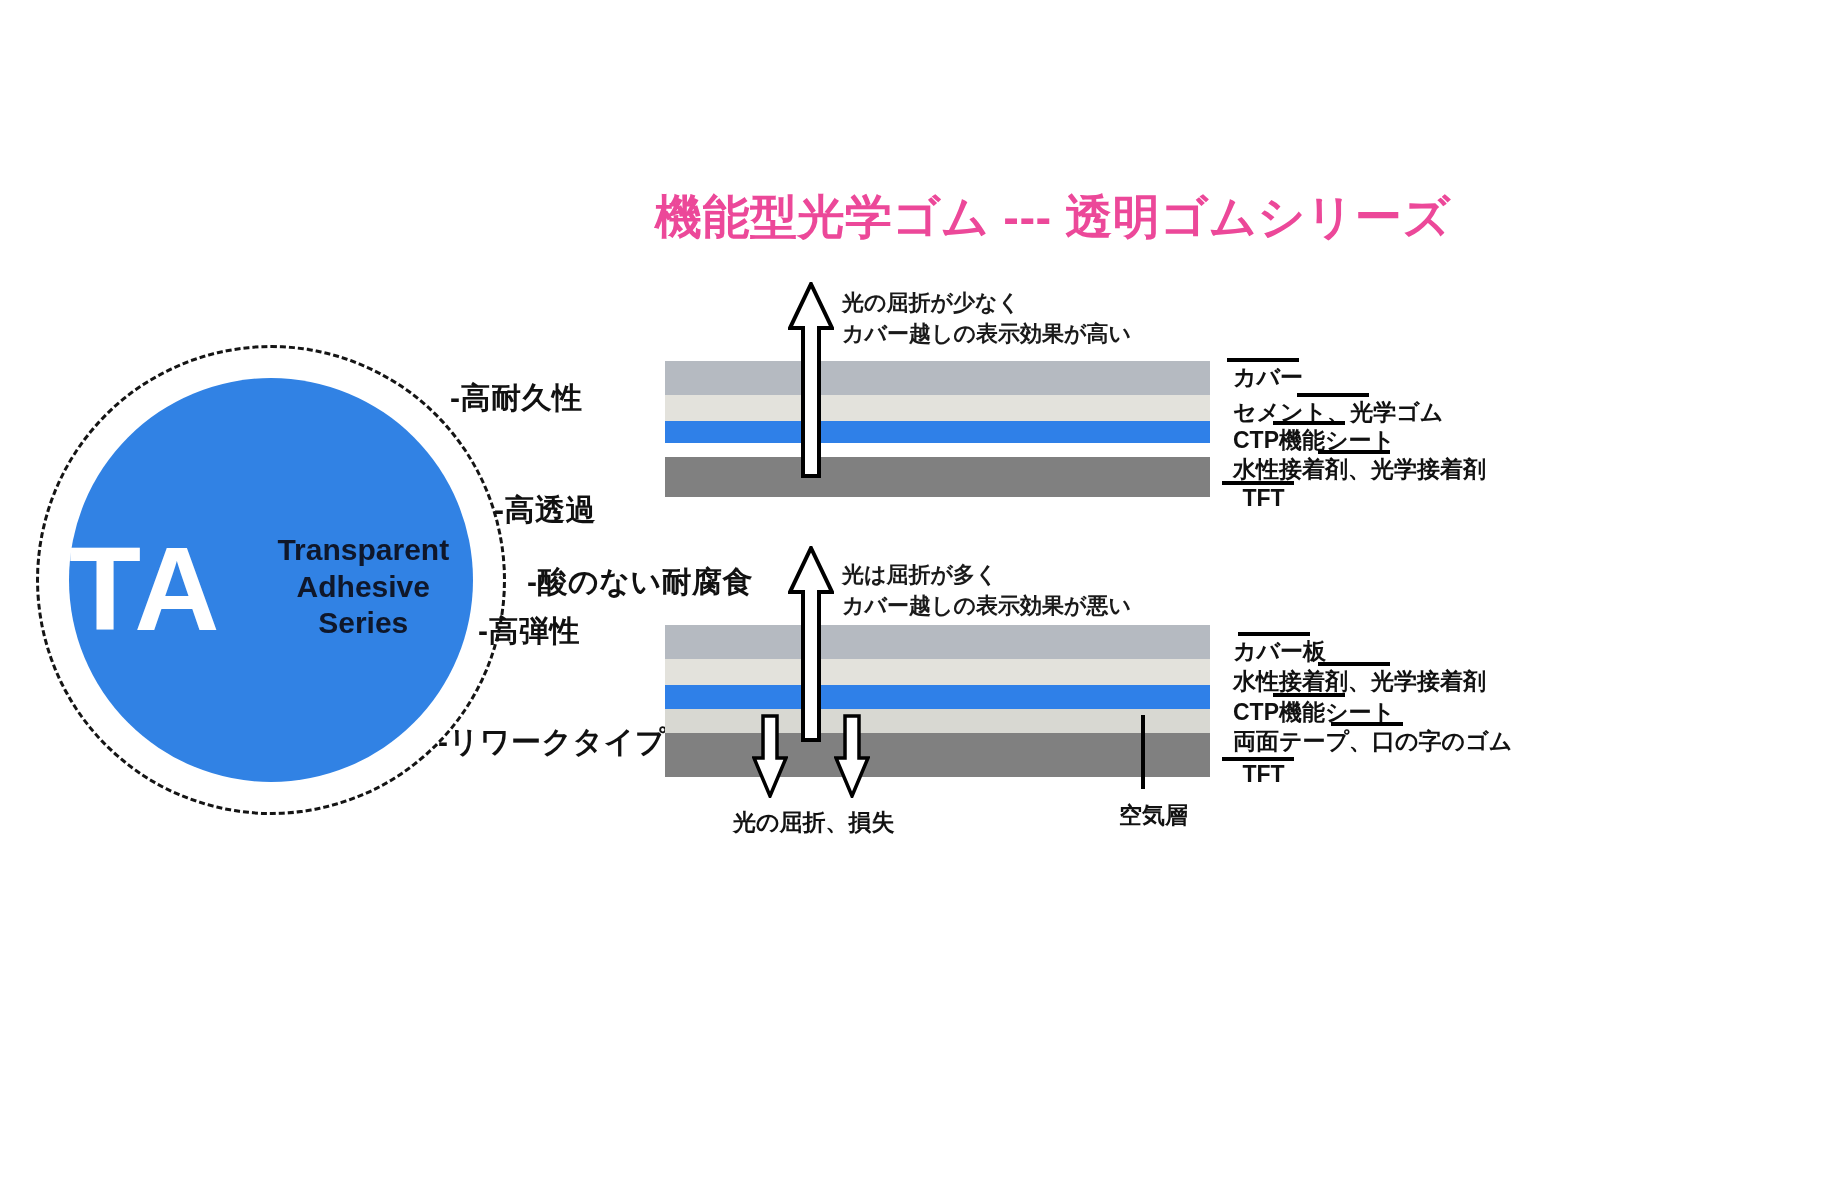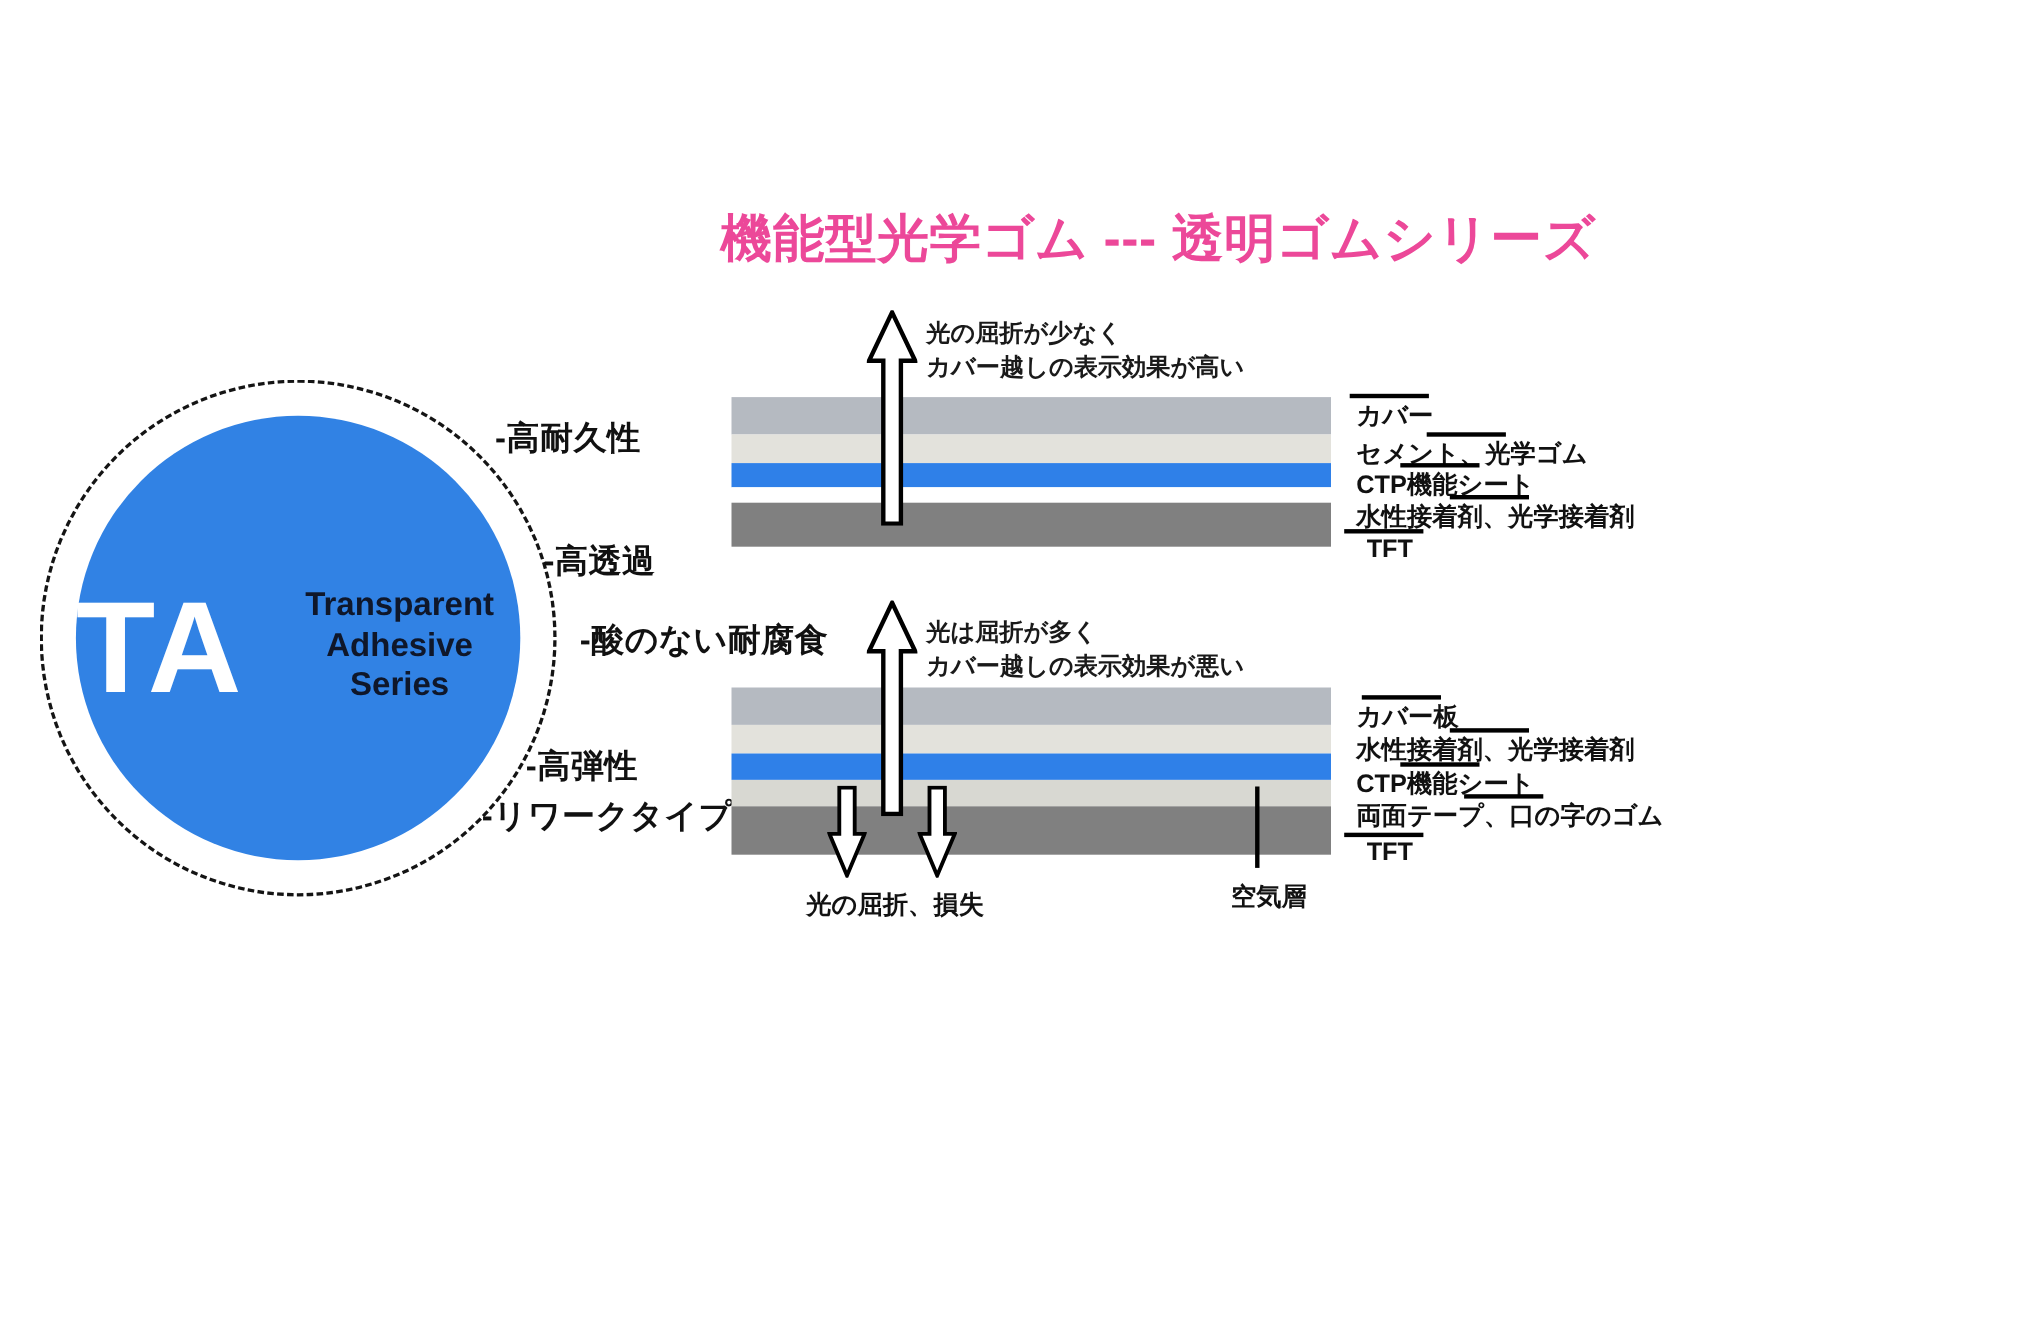--- a/index.html
+++ b/index.html
@@ -74,21 +74,21 @@
     position: absolute;
     font-size: 30px;
     font-weight: 700;
     color: #111111;
     white-space: nowrap;
     letter-spacing: 0.5px;
   }
   .f0 { left: 450px; top: 378px; }
   .f1 { left: 494px; top: 490px; }
   .f2 { left: 527px; top: 552px; margin-top: 10px; }
-  .f3 { left: 478px; top: 676px; }
+  .f3 { left: 478px; top: 611px; }
   .f4 { left: 438px; top: 722px; }
 
   
   .stack { position: absolute; }
   .layer { position: absolute; left: 0; width: 100%; }
 
   
   #stack-top { left: 665px; top: 361px; width: 545px; height: 136px; }
   
   #stack-bottom { left: 665px; top: 625px; width: 545px; height: 152px; }

